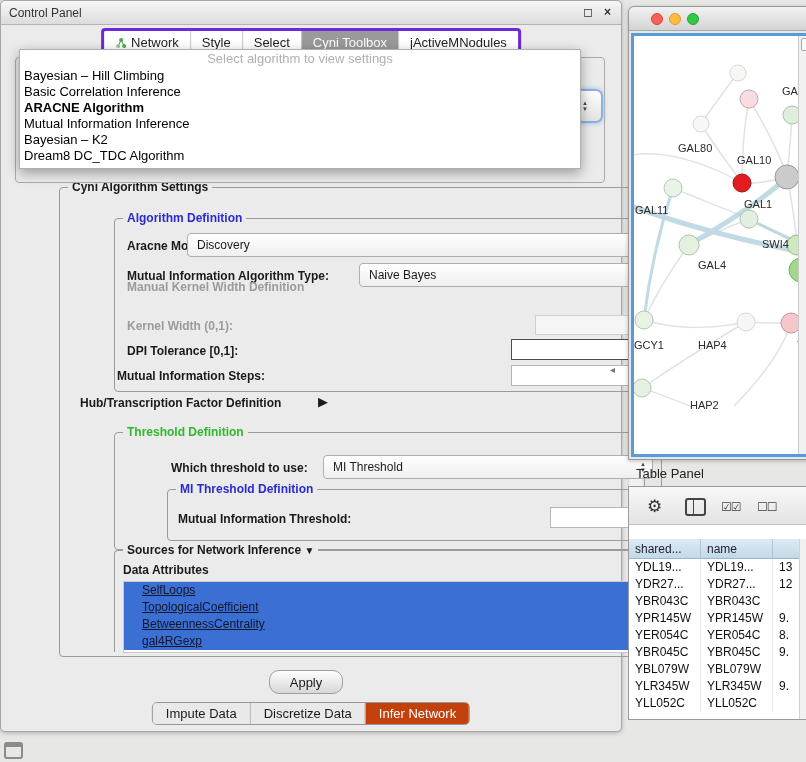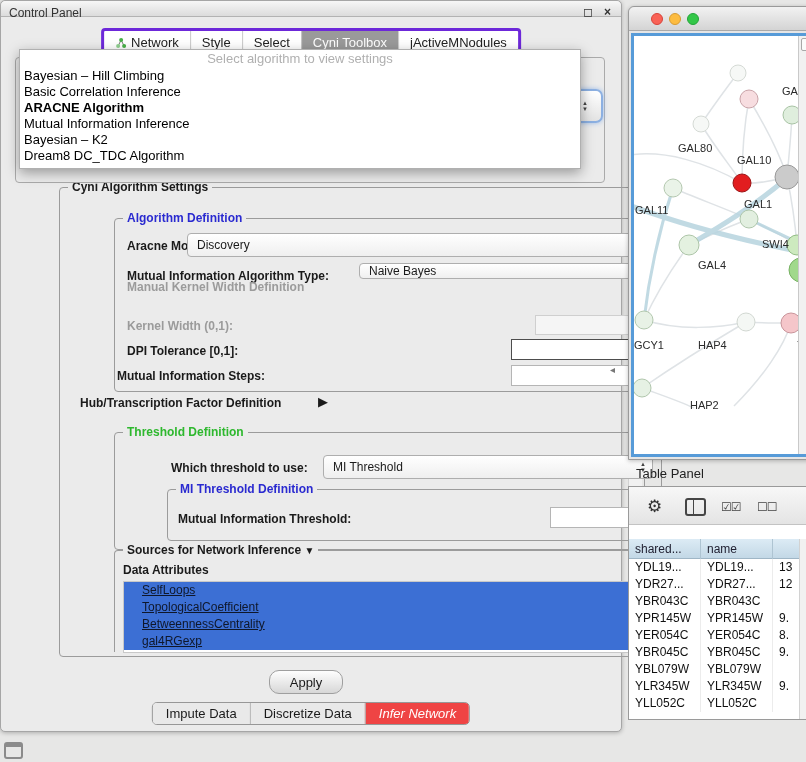--- a/index.html
+++ b/index.html
@@ -6,21 +6,21 @@
   body{
     width:806px;height:762px;position:relative;overflow:hidden;
     background:#e7e7e6;
     font-family:"Liberation Sans","DejaVu Sans",sans-serif;
     font-size:12px;color:#1a1a1a;
     -webkit-font-smoothing:antialiased;
   }
   .abs{position:absolute;}
   
   #cp{left:0;top:6;width:620px;height:730px;background:#ebebeb;border:1px solid #a6a6a6;border-radius:5px;box-shadow:0 1px 4px rgba(0,0,0,.25);}
-  .titlebar{left:0;top:0;width:100%;height:16px;background:linear-gradient(#f7f7f7,#dcdcdc);border-bottom:1px solid #b3b3b3;border-radius:5px 5px 0 0;box-sizing:border-box;}
+  .titlebar{left:0;top:0;width:100%;height:24px;background:linear-gradient(#f7f7f7,#dcdcdc);border-bottom:1px solid #b3b3b3;border-radius:5px 5px 0 0;box-sizing:border-box;}
   .titlebar .tb-title{position:absolute;left:8px;top:5px;font-size:12px;color:#333;}
   .tb-btn{position:absolute;top:4px;font-size:12px;font-weight:bold;color:#333;cursor:default;}
   
   .tabbar{top:27px;left:50%;transform:translateX(-50%);display:flex;border:3px solid #6d28d9;border-radius:4px;overflow:hidden;background:#ffffff;}
   .tab{padding:4px 11px;font-size:13px;color:#222;border-left:1px solid #c8c8c8;display:flex;align-items:center;gap:4px;white-space:nowrap;}
   .tab:first-child{border-left:none;}
   .tab.active{background:#9a9a9a;color:#fff;}
   
   .top-groupbox{left:14px;top:56px;width:588px;height:124px;border:1px solid #aaa;border-radius:4px;z-index:1;}
   .combo-stepper{left:566px;top:88px;width:32px;height:30px;border:2px solid #8cb0e2;border-radius:7px;background:linear-gradient(#ffffff,#e3e3e3);box-shadow:0 0 5px #9bbbe8;z-index:5;display:flex;align-items:center;justify-content:center;}
@@ -49,21 +49,21 @@
   .lbl.disabled{color:#9b9b9b;}
   .checkbox{position:absolute;width:13px;height:13px;border:1px solid #bdbdbd;border-radius:3px;background:#f4f4f4;}
   
   .attr-list{position:absolute;background:#fff;border:1px solid #c8c8c8;overflow:hidden;}
   .attr-item{height:17px;line-height:17px;padding-left:18px;color:#0f172a;background:#3c6fd4;font-size:12px;white-space:nowrap;text-decoration:underline;}
   
   .push-btn{position:absolute;border:1px solid #9f9f9f;border-radius:10px;background:linear-gradient(#fefefe,#d7d7d7);font-size:13px;display:flex;align-items:center;justify-content:center;}
   .seg-group{position:absolute;left:50%;transform:translateX(-50%);display:flex;border:1px solid #979797;border-radius:5px;overflow:hidden;}
   .seg{padding:3px 13px;font-size:13px;background:#e9e9e9;border-left:1px solid #b5b5b5;white-space:nowrap;}
   .seg:first-child{border-left:none;}
-  .seg.active{background:#ef4444;color:#fff;font-style:italic;}
+  .seg.active{background:#c2410c;color:#fff;}
   
   #net-window{left:628px;top:6px;width:200px;height:452px;background:#e6e6e6;border:1px solid #9a9a9a;border-radius:6px 6px 0 0;box-shadow:0 1px 4px rgba(0,0,0,.25);}
   #net-titlebar{position:absolute;left:0;top:0;width:100%;height:24px;background:linear-gradient(#f2f2f2,#d4d4d4);border-bottom:1px solid #aaa;border-radius:6px 6px 0 0;box-sizing:border-box;}
   .light{position:absolute;top:6px;width:12px;height:12px;border-radius:50%;box-sizing:border-box;}
   #canvas-ring{position:absolute;left:2px;top:26px;width:196px;height:424px;border:3px solid #579bd8;background:#fff;box-sizing:border-box;overflow:hidden;}
   #net-scroll{position:absolute;left:164px;top:0;width:32px;height:100%;background:#f1f1f1;border-left:1px solid #c9c9c9;}
   #net-overview-btn{position:absolute;left:2px;top:2px;width:11px;height:11px;border:1px solid #a8a8a8;border-radius:2px;background:#fbfbfb;}
   
   #table-title{left:636px;top:466px;font-size:13px;color:#222;}
   #tw{left:628px;top:486px;width:200px;height:232px;background:#fff;border:1px solid #9a9a9a;overflow:hidden;}
@@ -152,21 +152,21 @@
       <span class="lbl" style="left:12px;top:20px;">Aracne Mode:</span>
       <div class="combo" style="left:72px;top:14px;width:466px;height:24px;">
         <span>Discovery</span>
         <span class="arr">
             <span>▲</span>
             <span>▼</span>
           </span>
       </div>
 
       <span class="lbl" style="left:12px;top:50px;">Mutual Information Algorithm Type:</span>
-      <div class="combo" style="left:244px;top:44px;width:294px;height:16px;gap:12px;">
+      <div class="combo" style="left:244px;top:44px;width:294px;height:24px;gap:12px;">
         <span>Naive Bayes</span>
         <span class="arr">
             <span>▲</span>
             <span>▼</span>
           </span>
       </div>
 
       <span class="lbl disabled" style="left:12px;top:61px;">Manual Kernel Width Definition</span>
       <div class="checkbox" style="left:524px;top:74px;"></div>
 

